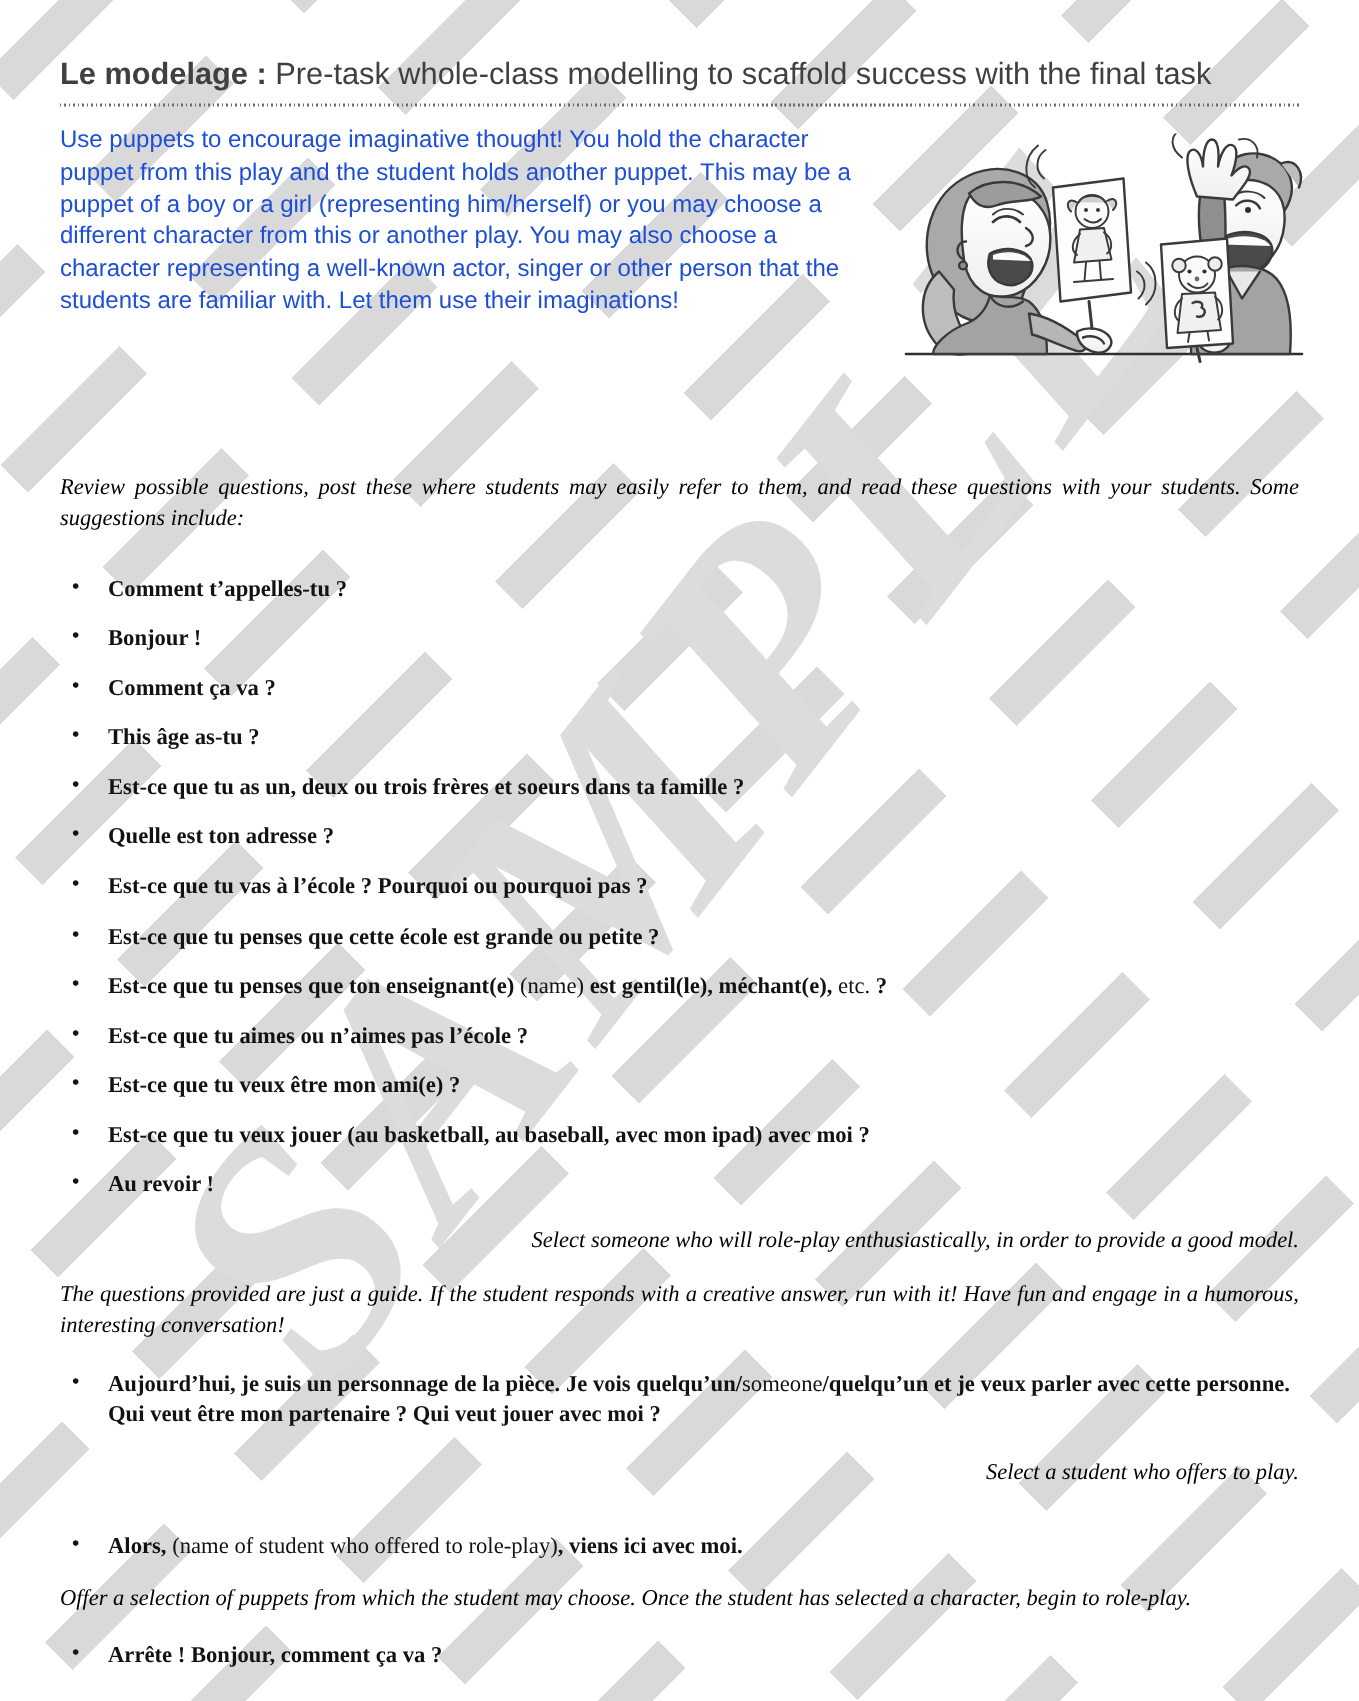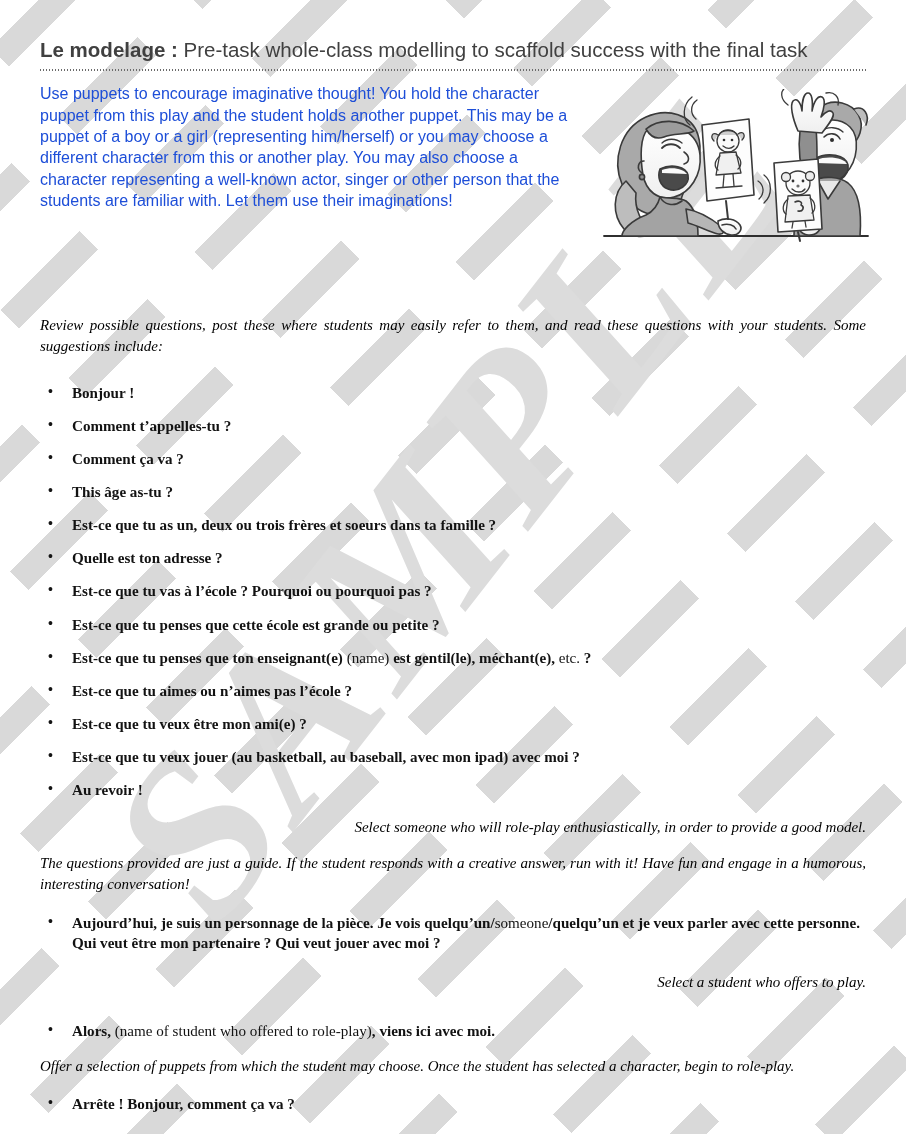--- a/index.html
+++ b/index.html
@@ -336,22 +336,22 @@
 
           <path d="M196 143 L198 152" stroke-width="2"></path>
         </g>
       </svg>
     </div>
   </div>
 
   <p class="body-para" id="review-para">Review possible questions, post these where students may easily refer to them, and read these questions with your students. Some suggestions include:</p>
 
   <ul class="bullets" id="question-list">
+      <li><span>Comment t’appelles-tu ?</span></li>
       <li><span>Bonjour !</span></li>
-      <li><span>Comment t’appelles-tu ?</span></li>
       <li><span>Comment ça va ?</span></li>
       <li><span>This âge as-tu ?</span></li>
       <li><span>Est-ce que tu as un, deux ou trois frères et soeurs dans ta famille ?</span></li>
       <li><span>Quelle est ton adresse ?</span></li>
       <li><span>Est-ce que tu vas à l’école ? Pourquoi ou pourquoi pas ?</span></li>
       <li><span>Est-ce que tu penses que cette école est grande ou petite ?</span></li>
       <li><span>Est-ce que tu penses que ton enseignant(e) </span><span class="reg">(name) </span><span>est gentil(le), méchant(e), </span><span class="reg">etc. </span><span>?</span></li>
       <li><span>Est-ce que tu aimes ou n’aimes pas l’école ?</span></li>
       <li><span>Est-ce que tu veux être mon ami(e) ?</span></li>
       <li><span>Est-ce que tu veux jouer (au basketball, au baseball, avec mon ipad) avec moi ?</span></li>

